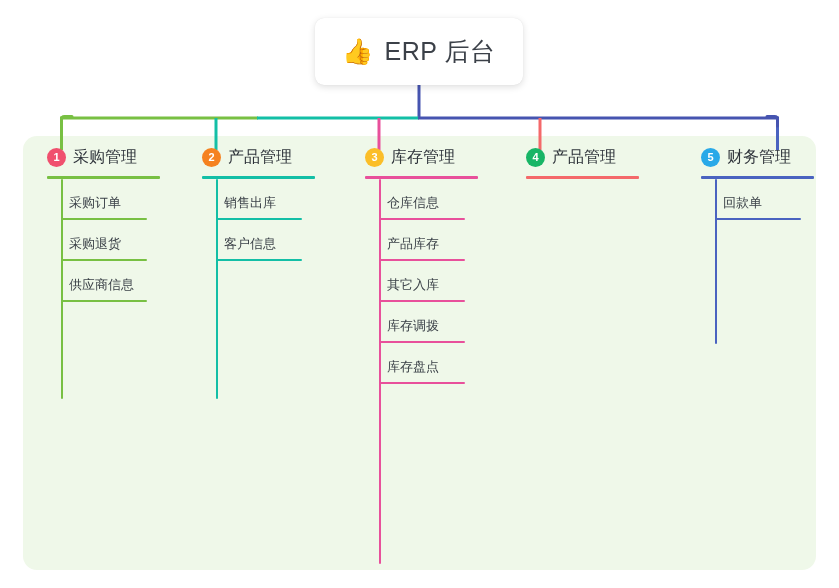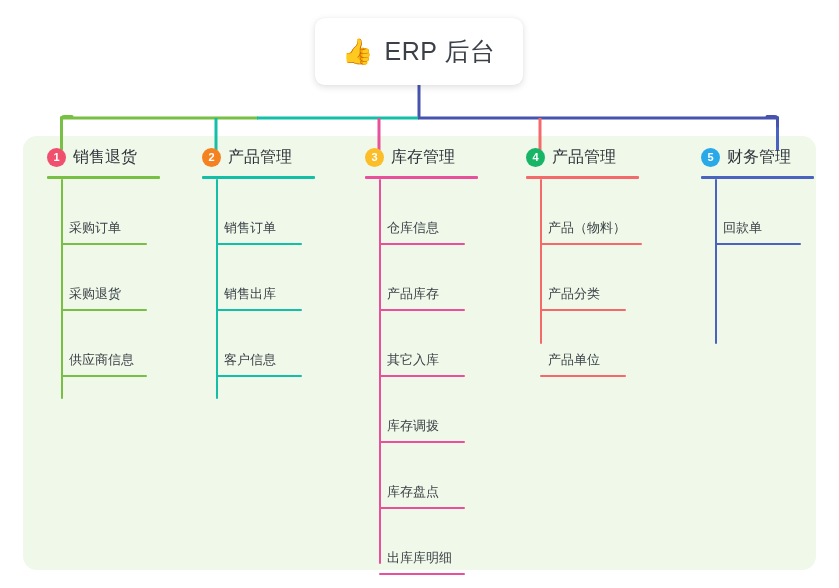--- a/index.html
+++ b/index.html
@@ -106,21 +106,21 @@
     border-radius: 1px;
   }
 
   
   .leaves {
     position: relative;
     margin-top: 0px;
   }
   .leaf {
     position: relative;
-    height: 66px;
+    height: 41px;
     box-sizing: border-box;
   }
   .leaf-label {
     position: absolute;
     left: 22px;
     bottom: 8px;
     font-size: 13px;
     color: #3b4148;
     white-space: nowrap;
   }
@@ -161,21 +161,21 @@
     <path id="drop-4" d="M 540 118 L 540 150" fill="none" stroke-width="3" stroke-linecap="butt" stroke="#f4696a"></path>
     <path id="drop-5" d="M 777.5 118 L 777.5 150" fill="none" stroke-width="3" stroke-linecap="butt" stroke="#4a63c0"></path>
 
     <path id="corner-left" d="M 61.5 126 L 61.5 119.5 Q 61.5 116.5 64.5 116.5 L 72 116.5" fill="none" stroke-width="3" stroke-linecap="round" stroke="#78c043"></path>
     <path id="corner-right" d="M 777.5 126 L 777.5 119.5 Q 777.5 116.5 774.5 116.5 L 767 116.5" fill="none" stroke-width="3" stroke-linecap="round" stroke="#4654b0"></path>
   </svg>
 
   <div class="column" style="left:47px;">
     <div class="col-header">
       <span class="badge" style="background: rgb(240, 80, 110);">1</span>
-      <span class="col-title">销售退货</span>
+      <span class="col-title">采购管理</span>
     </div>
     <div class="header-rule" style="background: rgb(120, 192, 67);"></div>
     <div class="leaves">
       <div class="spine" style="background: rgb(120, 192, 67); height: 220px;"></div>
       <div class="leaf">
         <span class="leaf-label">采购订单</span>
         <span class="leaf-rule" style="background: rgb(120, 192, 67);"></span>
       </div>
       <div class="leaf">
         <span class="leaf-label">采购退货</span>
@@ -190,24 +190,20 @@
 
   <div class="column" style="left:202px;">
     <div class="col-header">
       <span class="badge" style="background: rgb(245, 130, 32);">2</span>
       <span class="col-title">产品管理</span>
     </div>
     <div class="header-rule" style="background: rgb(19, 191, 166);"></div>
     <div class="leaves">
       <div class="spine" style="background: rgb(19, 191, 166); height: 220px;"></div>
       <div class="leaf">
-        <span class="leaf-label">销售订单</span>
-        <span class="leaf-rule" style="background: rgb(19, 191, 166);"></span>
-      </div>
-      <div class="leaf">
         <span class="leaf-label">销售出库</span>
         <span class="leaf-rule" style="background: rgb(19, 191, 166);"></span>
       </div>
       <div class="leaf">
         <span class="leaf-label">客户信息</span>
         <span class="leaf-rule" style="background: rgb(19, 191, 166);"></span>
       </div>
     </div>
   </div>
 
@@ -232,48 +228,29 @@
         <span class="leaf-rule" style="background: rgb(232, 80, 155);"></span>
       </div>
       <div class="leaf">
         <span class="leaf-label">库存调拨</span>
         <span class="leaf-rule" style="background: rgb(232, 80, 155);"></span>
       </div>
       <div class="leaf">
         <span class="leaf-label">库存盘点</span>
         <span class="leaf-rule" style="background: rgb(232, 80, 155);"></span>
       </div>
-      <div class="leaf">
-        <span class="leaf-label">出库库明细</span>
-        <span class="leaf-rule" style="background: rgb(232, 80, 155);"></span>
-      </div>
     </div>
   </div>
 
   <div class="column" style="left:526px;">
     <div class="col-header">
       <span class="badge" style="background: rgb(24, 181, 102);">4</span>
       <span class="col-title">产品管理</span>
     </div>
     <div class="header-rule" style="background: rgb(244, 105, 106);"></div>
-    <div class="leaves">
-      <div class="spine" style="background: rgb(244, 105, 106); height: 165px;"></div>
-      <div class="leaf">
-        <span class="leaf-label">产品（物料）</span>
-        <span class="leaf-rule" style="width: 102px; background: rgb(244, 105, 106);"></span>
-      </div>
-      <div class="leaf">
-        <span class="leaf-label">产品分类</span>
-        <span class="leaf-rule" style="background: rgb(244, 105, 106);"></span>
-      </div>
-      <div class="leaf">
-        <span class="leaf-label">产品单位</span>
-        <span class="leaf-rule" style="background: rgb(244, 105, 106);"></span>
-      </div>
-    </div>
   </div>
 
   <div class="column" style="left:701px;">
     <div class="col-header">
       <span class="badge" style="background: rgb(41, 169, 232);">5</span>
       <span class="col-title">财务管理</span>
     </div>
     <div class="header-rule" style="background: rgb(74, 99, 192);"></div>
     <div class="leaves">
       <div class="spine" style="background: rgb(74, 99, 192); height: 165px;"></div>

